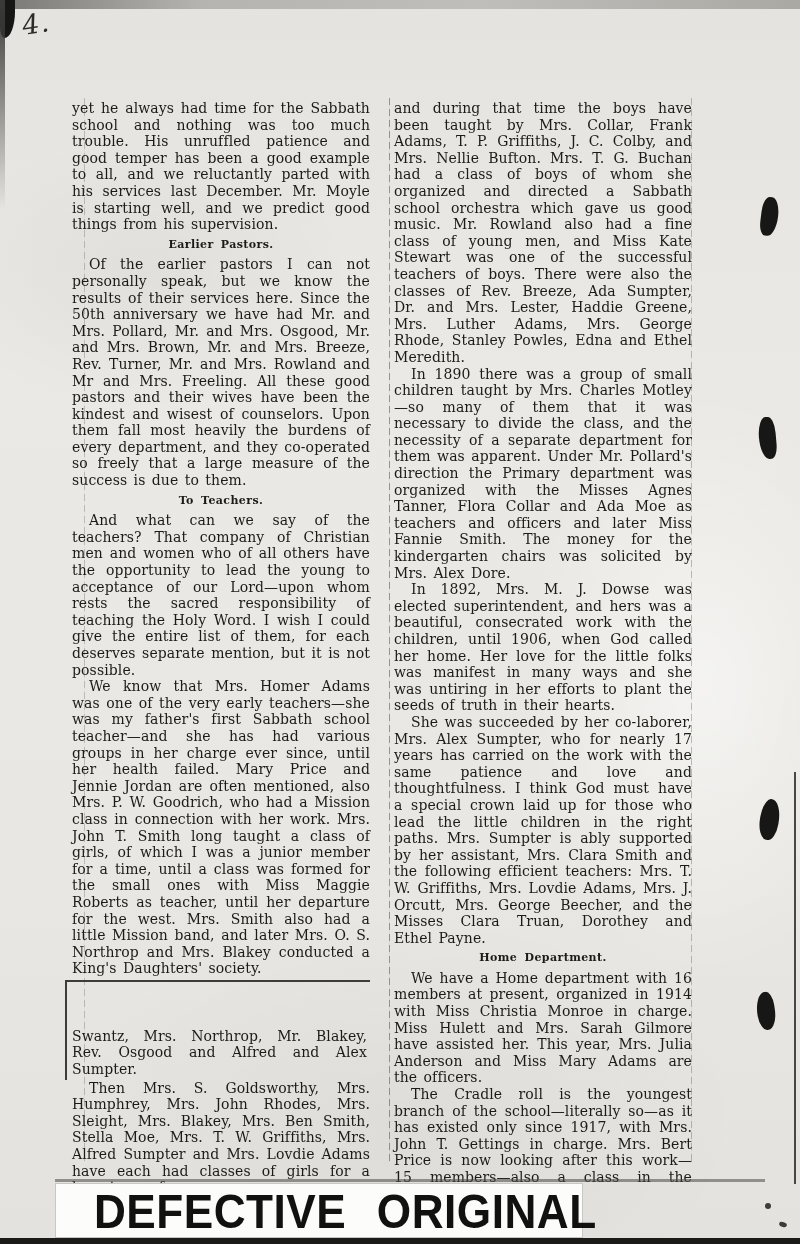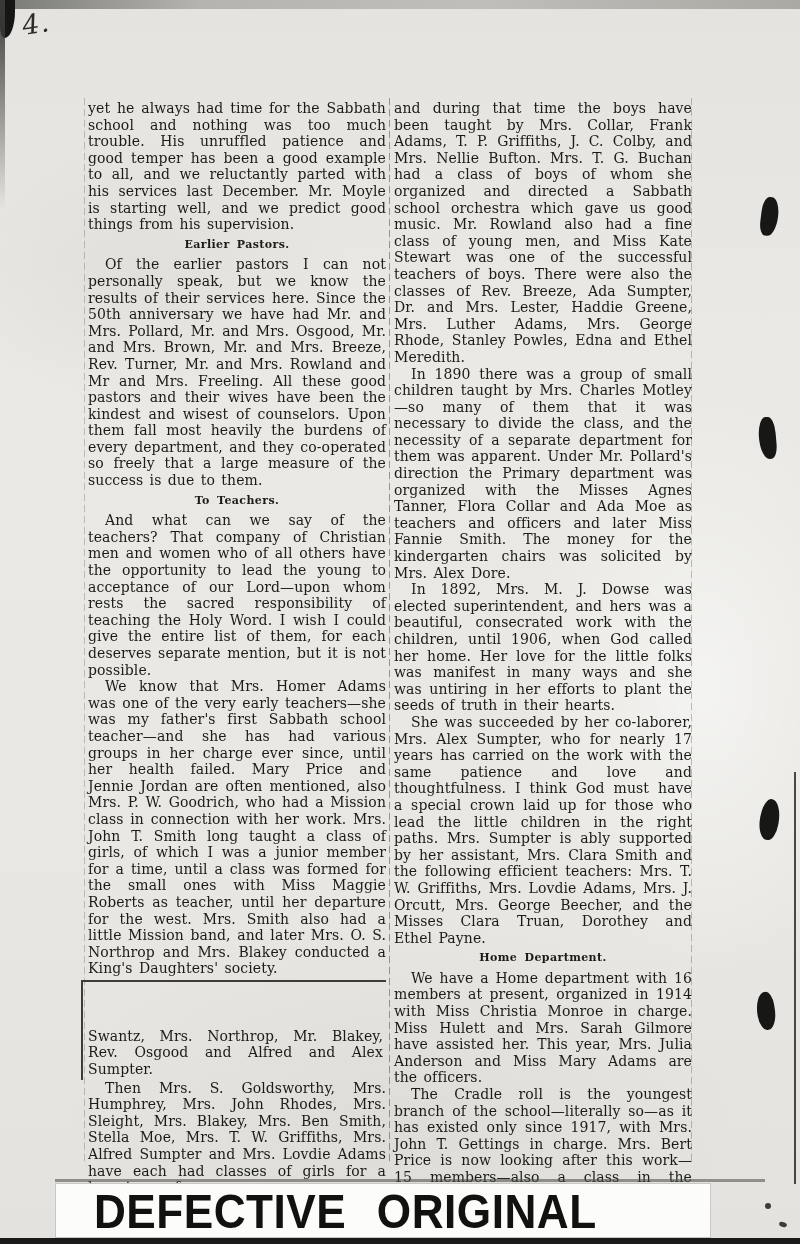--- a/index.html
+++ b/index.html
@@ -35,21 +35,21 @@
   .vrule.l{left:84px;opacity:.30;}
   .vrule.m{left:389px;opacity:.55;}
   .vrule.r{left:691px;opacity:.35;}
   
   .col{
     position:absolute;top:100px;width:298px;
     font-size:14px;line-height:16.6px;color:#1b1b18;
     text-align:justify;word-spacing:1.8px;letter-spacing:0.1px;
     text-rendering:optimizeLegibility;
   }
-  .col.left{left:88px;}
+  .col.left{left:72px;}
   .col.right{left:394px;}
   .col p{margin:0;text-indent:17px;}
   .col p.no-indent{text-indent:0;}
   .col h3{
     margin:4px 0 3px 0;text-align:center;text-indent:0;
     font-size:11px;font-weight:bold;letter-spacing:0.4px;word-spacing:3px;
   }
   .boxed{
     margin:3px 0 0 -7px;padding:1px 3px 2px 5px;
     border-top:2px solid #3c3c38;border-left:2px solid #3c3c38;
@@ -58,21 +58,21 @@
   
   .ink-blob{position:absolute;background:#171715;}
   .blob1{left:761px;top:197px;width:17px;height:39px;border-radius:45% 55% 60% 40%;transform:rotate(7deg);}
   .blob2{left:759px;top:417px;width:17px;height:42px;border-radius:55% 45% 40% 60%;transform:rotate(-5deg);}
   .blob3{left:760px;top:799px;width:19px;height:41px;border-radius:50% 60% 45% 55%;transform:rotate(10deg);}
   .blob4{left:757px;top:992px;width:18px;height:38px;border-radius:60% 40% 55% 45%;transform:rotate(-9deg);}
   .binding-line{position:absolute;left:794px;top:772px;width:2px;height:412px;background:#2c2c2a;opacity:.85;}
   
   .banner-topline{position:absolute;left:55px;top:1179px;width:710px;height:3px;background:#4a4a46;opacity:.55;}
   .banner-label{
-    position:absolute;left:55px;top:1183px;width:656px;height:55px;
+    position:absolute;left:55px;top:1183px;width:528px;height:55px;
     background:#fcfcfa;border:1px solid #c8c7c3;
     display:flex;align-items:center;padding-left:38px;box-sizing:border-box;
   }
   .banner-text{
     font-family:"Liberation Sans","DejaVu Sans",sans-serif;
     font-weight:bold;font-size:46px;color:#111110;
     transform:scale(0.96,1.04);transform-origin:left center;
     letter-spacing:0.5px;white-space:nowrap;
   }
   .banner-text .w2{margin-left:32px;}

